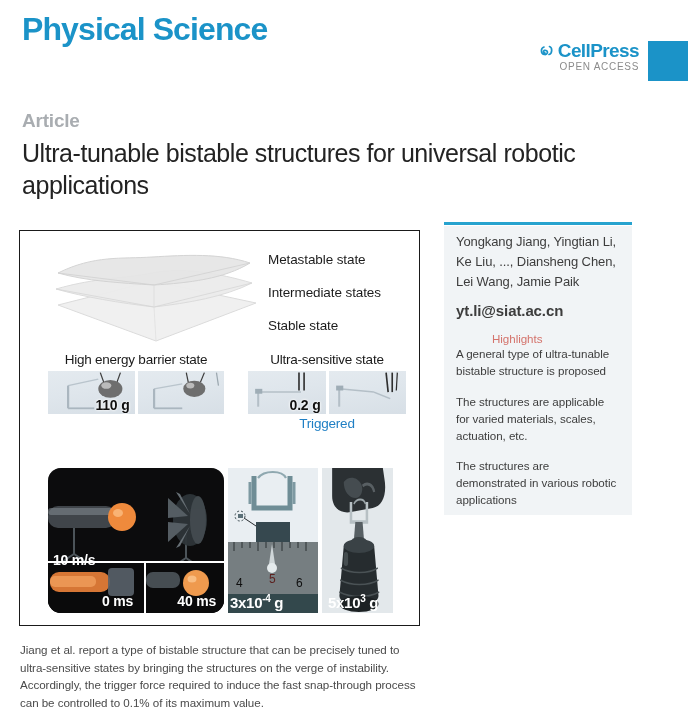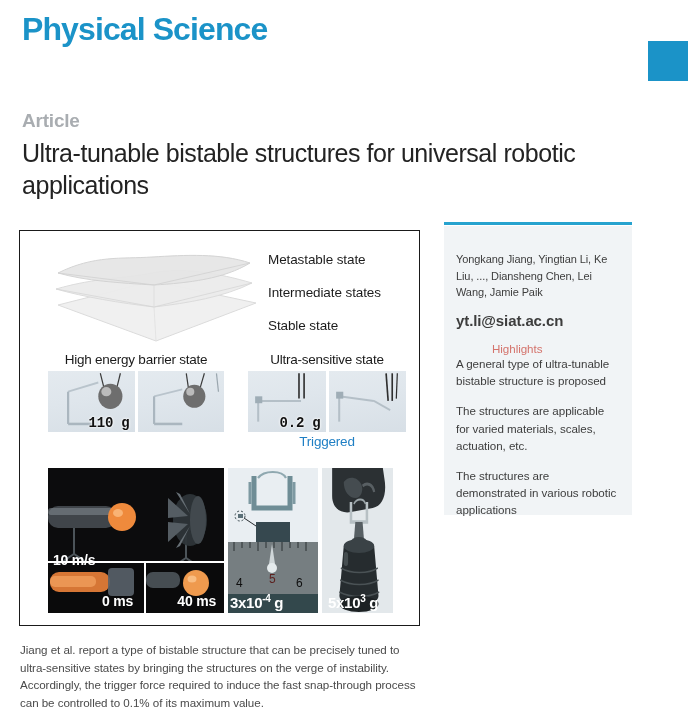--- a/index.html
+++ b/index.html
@@ -157,25 +157,24 @@
     line-height: 1.1;
     white-space: nowrap;
   }
   .photo-pair {
     display: flex;
     gap: 3px;
     margin-top: 3px;
   }
   .photo {
     position: relative;
-    height: 61px;
+    height: 43px;
     flex: 1;
     background: linear-gradient(170deg,#e4eaef 0%,#dfe6ec 45%,#d7dfe6 100%);
     overflow: hidden;
-    font-family: Liberation Mono, monospace;
   }
   .photo-value {
     position: absolute;
     right: 5px;
     bottom: 1px;
     font-size: 14px;
     font-weight: bold;
     color: #111111;
     text-shadow: 0 0 3px #ffffff, 0 0 2px #ffffff;
     letter-spacing: -0.2px;
@@ -198,20 +197,21 @@
     display: flex;
     gap: 4px;
     box-sizing: border-box;
   }
   #demo-impact {
     position: relative;
     width: 176px;
     background: #737373;
     overflow: hidden;
     flex: none;
+    border-radius: 13px;
   }
   .dark-label {
     position: absolute;
     font-size: 14px;
     font-weight: bold;
     color: #ffffff;
     letter-spacing: -0.2px;
     z-index: 6;
   }
   #lbl-speed { left: 5px; top: 84px; }
@@ -304,22 +304,22 @@
   }
   #sidebar-rule {
     position: absolute;
     left: 444px;
     top: 222px;
     width: 188px;
     height: 3px;
     background: #27a3cf;
   }
   #authors {
-    padding-top: 25px;
-    font-size: 11px;
+    padding-top: 6px;
+    font-size: 13px;
     color: #3d3d3d;
     line-height: 1.52;
     letter-spacing: -0.1px;
   }
   #corresp-email {
     margin-top: 11px;
     font-size: 15px;
     font-weight: bold;
     color: #3d3d3d;
     letter-spacing: -0.1px;
@@ -341,20 +341,30 @@
   .highlight-item + .highlight-item { margin-top: 13px; }
 </style>
 </head>
 <body>
 
 <div id="masthead">
   <div id="journal-line2">Physical Science</div>
 </div>
 
 <div id="cellpress-block">
+  <div id="cellpress-text-wrap">
+    <div id="cellpress-row">
+      <svg id="cellpress-mark" viewBox="0 0 32 32">
+        <path d="M10 8 C3 10, 3 22, 11 23 C17 24, 19 17, 14 15 C9 13, 7 19, 12 20" fill="none" stroke="#1b93c8" stroke-width="3.4" stroke-linecap="round"></path>
+        <path d="M21 7 C27 9, 27 21, 20 23" fill="none" stroke="#1b93c8" stroke-width="3.4" stroke-linecap="round"></path>
+      </svg>
+      <span id="cellpress-word">CellPress</span>
+    </div>
+    <div id="open-access">OPEN ACCESS</div>
+  </div>
   <div id="brand-square"></div>
 </div>
 
 <div id="article-kicker">Article</div>
 <h1 id="page-title">Ultra-tunable bistable structures for universal robotic applications</h1>
 
 <div id="figure-box">
 
   <div id="surfaces-panel">
     <svg id="surfaces-svg" width="250" height="118" viewBox="0 0 250 118">

